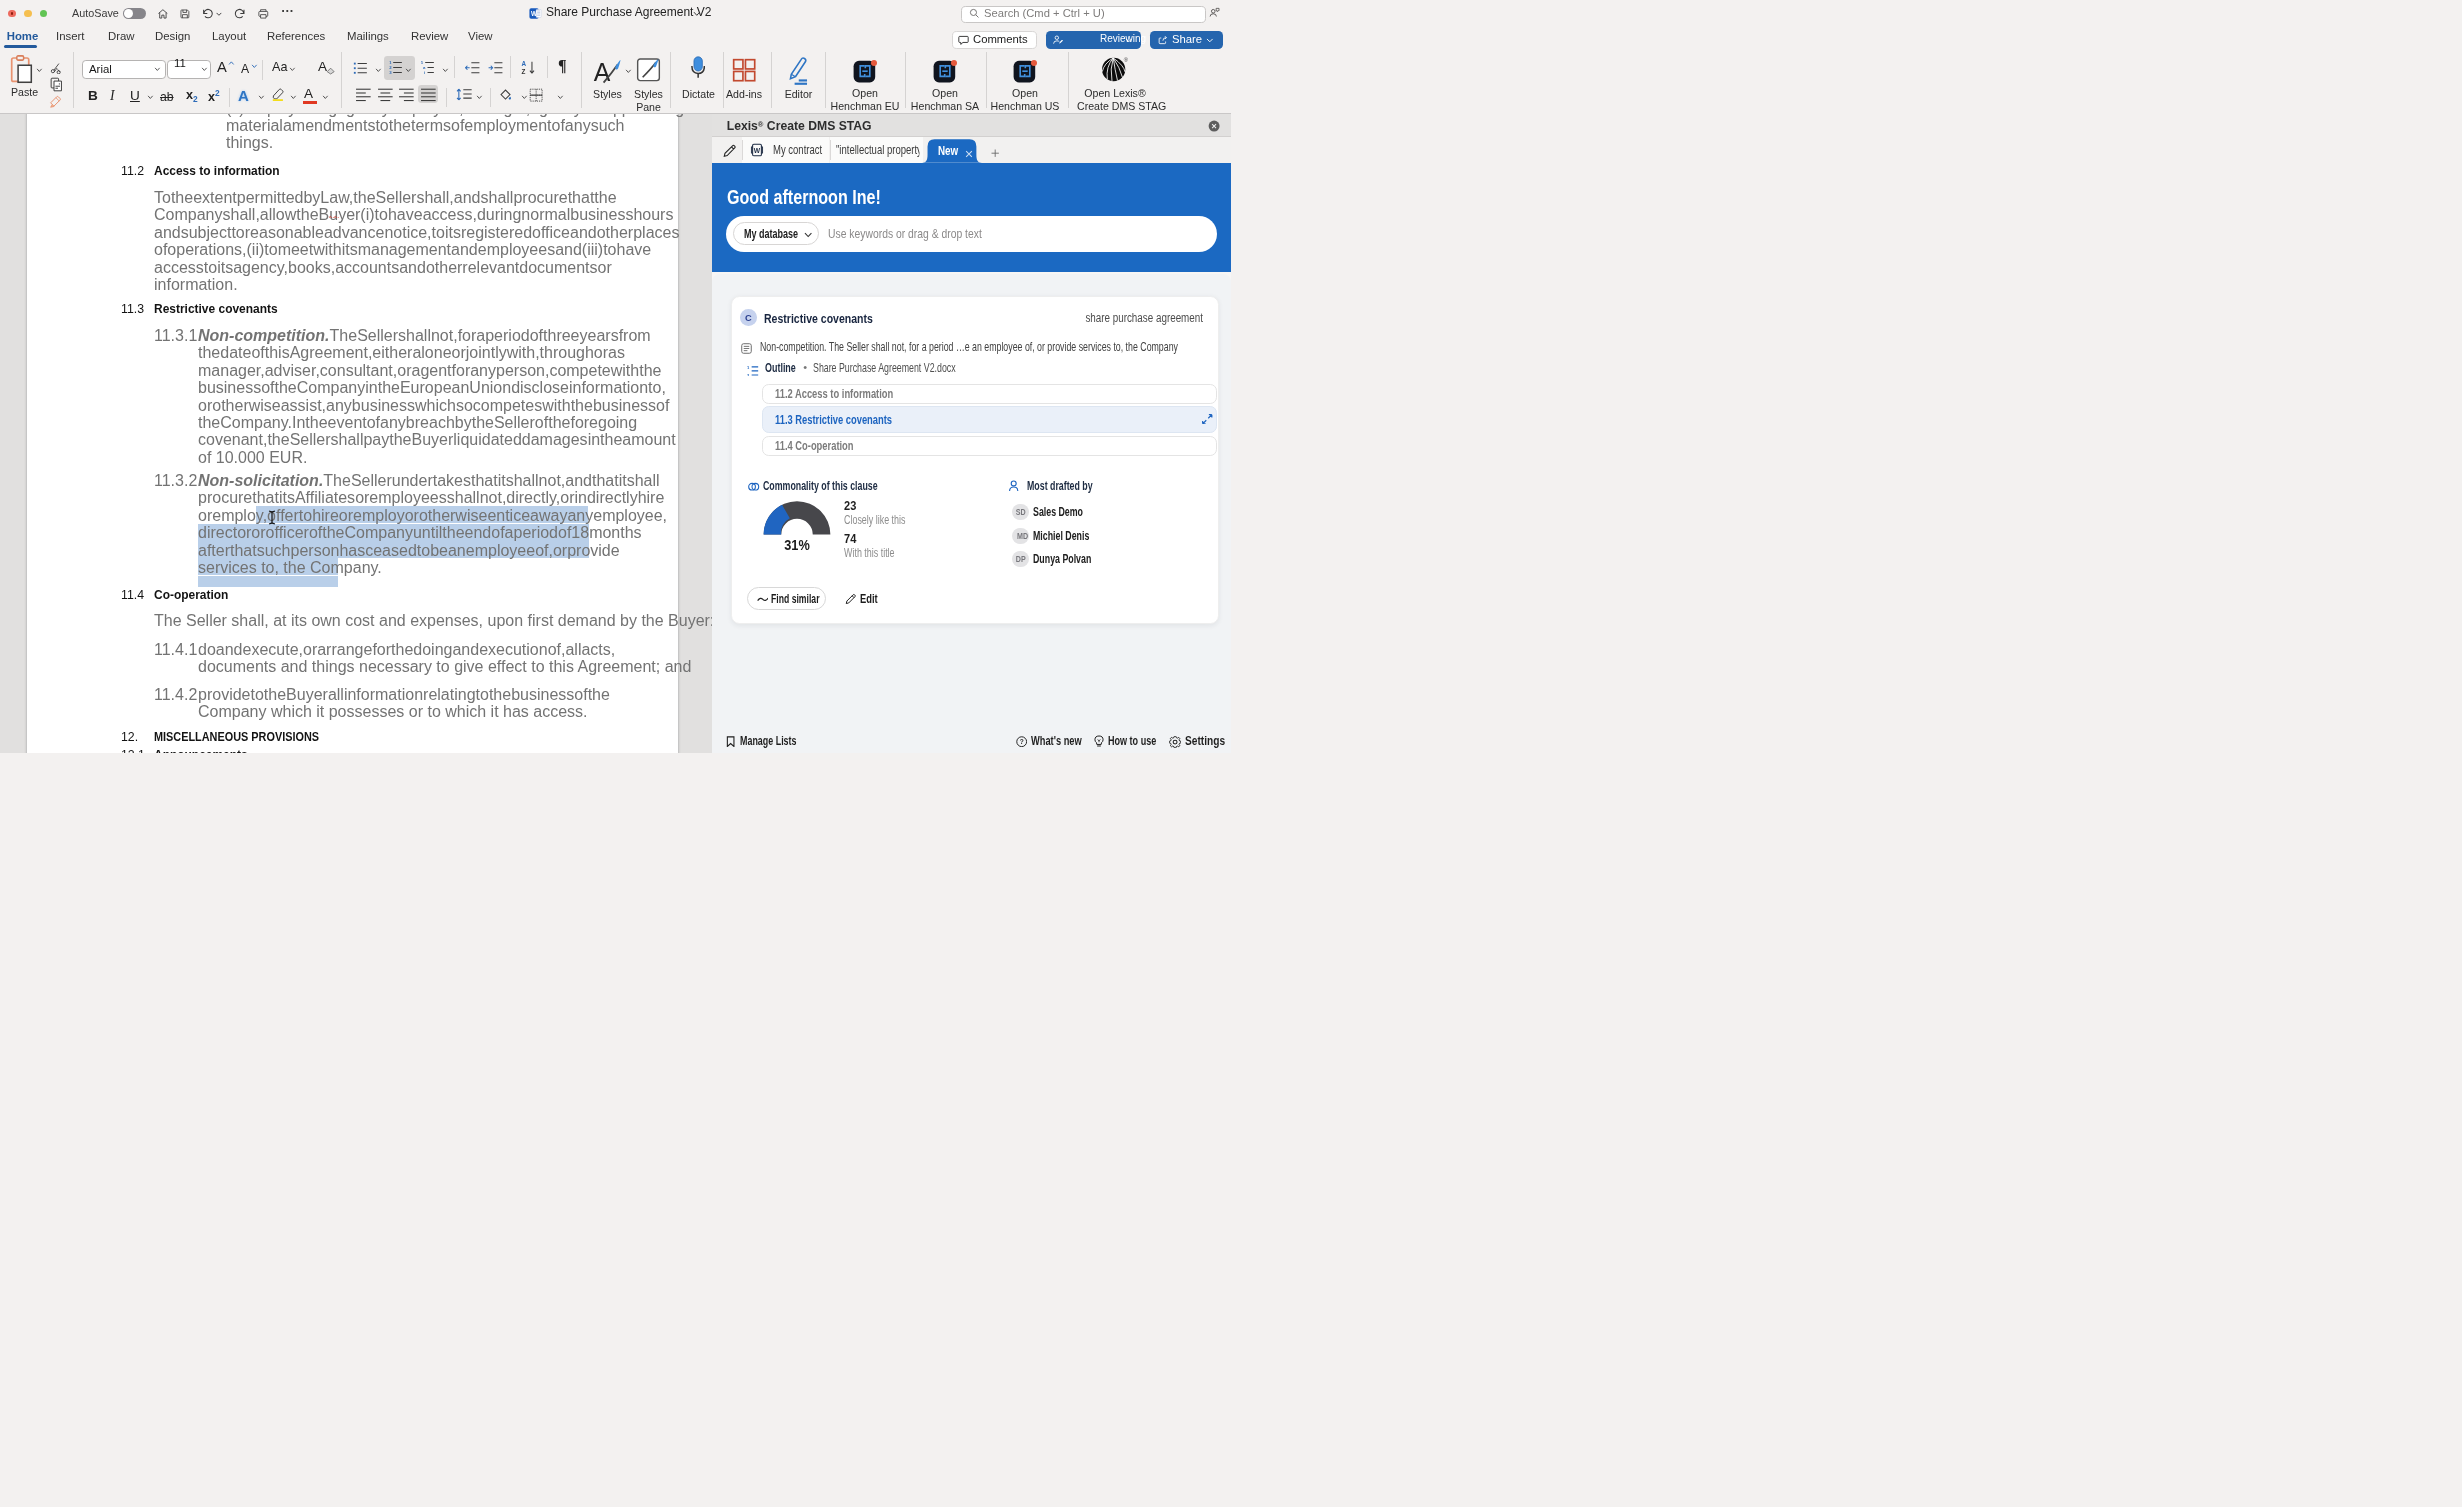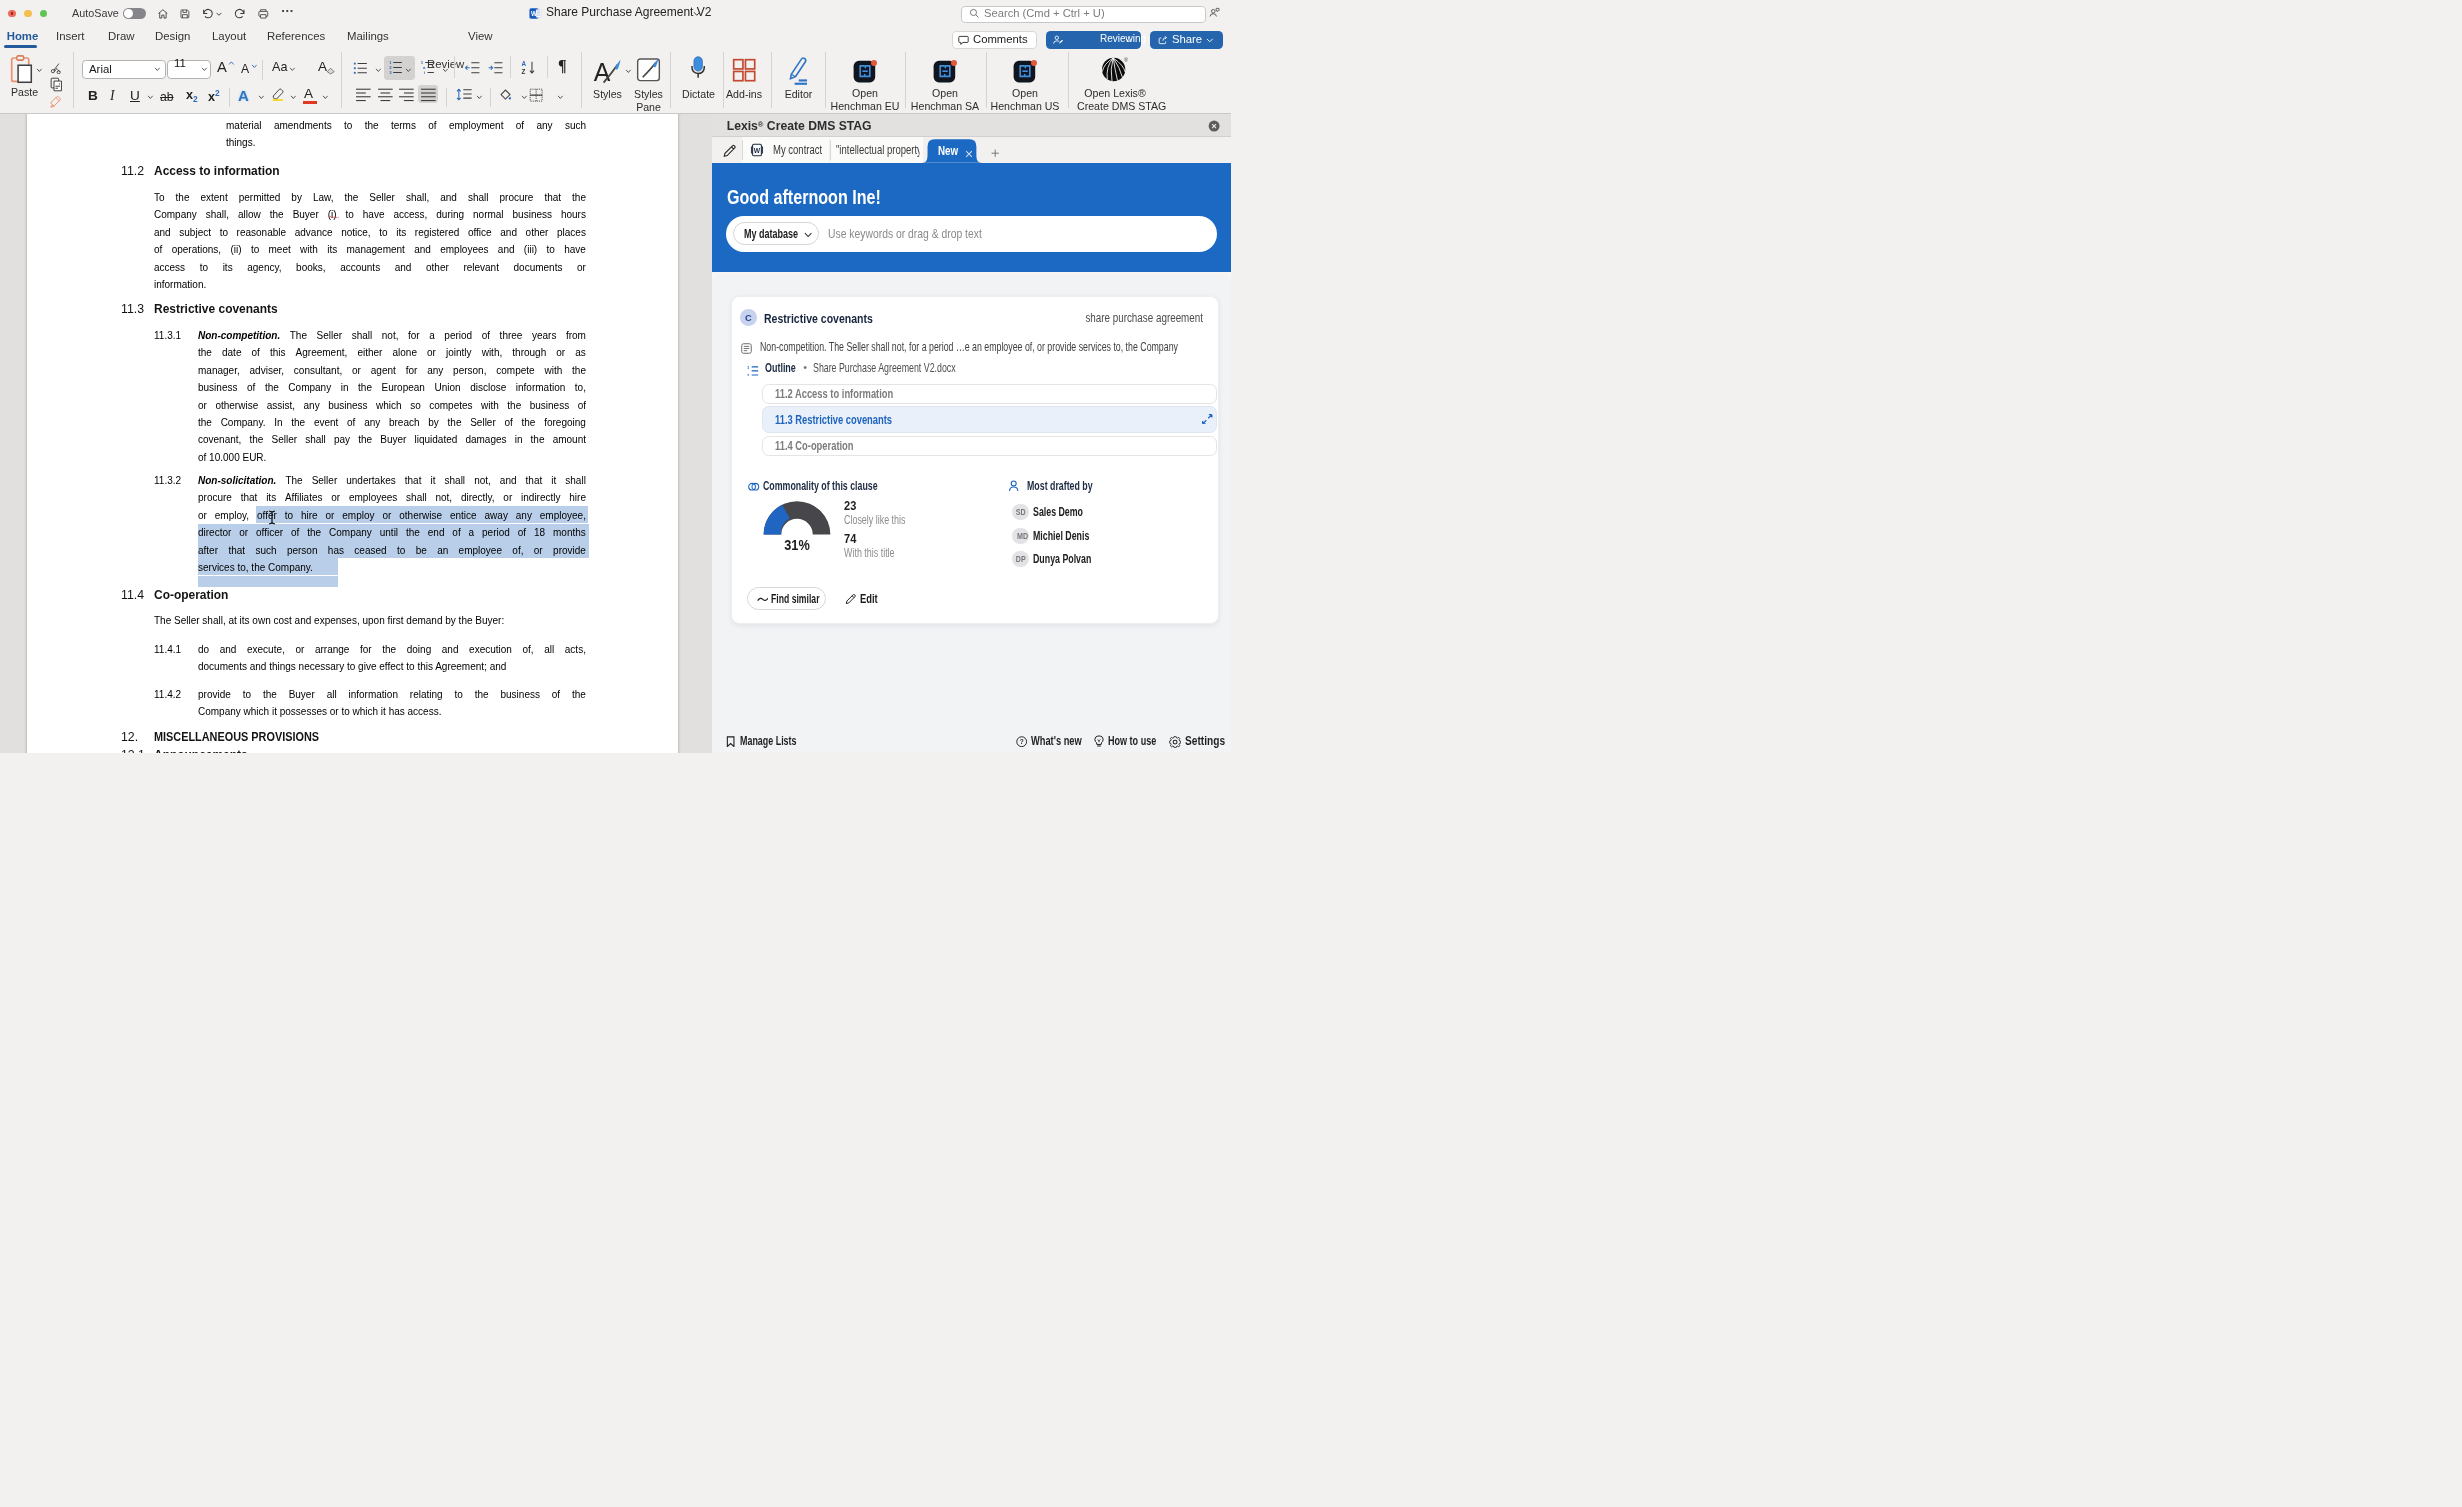--- a/index.html
+++ b/index.html
@@ -7,21 +7,21 @@
 svg{display:block}
 #titlebar{position:absolute;left:0;top:0;width:1231px;height:23.5px;}
 .tl{position:absolute;top:9.8px;width:7.4px;height:7.4px;border-radius:50%}
 #tabrow{position:absolute;left:0;top:23.5px;width:1231px;height:24.4px;font-size:11.4px;color:#333}
 .rtab{position:absolute;top:0;height:24.4px;line-height:24.4px}
 #toolbar{position:absolute;left:0;top:48px;width:1231px;height:66px;border-bottom:0.8px solid #c9c7c7}
 .vdiv{position:absolute;top:4.2px;height:56px;width:0.8px;background:#d5d3d2}
 .lbl{position:absolute;font-size:10.6px;color:#2c2c2c;text-align:center;white-space:nowrap;line-height:12.6px}
 #docarea{position:absolute;left:0;top:114px;width:712px;height:639px;background:#e1e0df;overflow:hidden}
 #page{position:absolute;left:26px;top:-34px;width:653px;height:757px;background:#fff;border-left:0.8px solid #c6c6c6;border-right:0.8px solid #c6c6c6;box-shadow:0 0 2.5px rgba(0,0,0,.12)}
-.para{position:absolute;font-size:10px;line-height:17.4px;color:#000000}
+.para{position:absolute;font-size:16px;line-height:17.4px;color:#737373}
 .lj{display:flex;justify-content:space-between;height:17.4px;white-space:nowrap}
 .ll{height:17.4px;white-space:nowrap}
 .bi{font-weight:bold;font-style:italic}
 .hd{position:absolute;font-size:12.3px;line-height:17.4px;color:#131313;white-space:nowrap}
 .ht{display:inline-block;font-size:13px;font-weight:bold;transform:scaleX(.92);transform-origin:0 50%}
 .selr{position:absolute;background:#b9cfe9}
 #sidebar{position:absolute;left:712px;top:114px;width:519px;height:639px;background:#f7f6f5}
 #sbtitle{position:absolute;left:0;top:0;width:519px;height:23px;background:#e2e1e0;border-bottom:0.8px solid #d2d0cf}
 #sbtabs{position:absolute;left:0;top:23px;width:519px;height:26px;background:#f2f1f0}
 .sbdiv{position:absolute;top:3.4px;height:19.3px;width:0.8px;background:#dbd9d8}
@@ -80,21 +80,21 @@
     </svg>
   </div>
 <div id="tabrow">
     <div class="rtab" style="left:6.7px;color:#235a9c;font-weight:bold">Home</div>
     <div class="rtab" style="left:56px;">Insert</div>
     <div class="rtab" style="left:108px;">Draw</div>
     <div class="rtab" style="left:155px;">Design</div>
     <div class="rtab" style="left:212px;">Layout</div>
     <div class="rtab" style="left:267px;">References</div>
     <div class="rtab" style="left:347px;">Mailings</div>
-    <div class="rtab" style="left:427px;margin-top:28px;">Review</div>
+    <div class="rtab" style="left:411px;">Review</div>
     <div class="rtab" style="left:468px;">View</div>
     <div class="abs" style="left:4.2px;top:21.4px;width:33px;height:2.7px;border-radius:1.7px;background:#235a9c"></div>
     <div class="abs" style="left:952px;top:7.1px;width:85px;height:18.5px;background:#fff;border:0.8px solid #d8d6d5;border-radius:4.6px"></div>
     <svg class="abs" style="left:958px;top:11.4px" width="11" height="10.5" viewBox="0 0 20 19">
       <path d="M3 2.5 H17 Q18.5 2.5 18.5 4 V12 Q18.5 13.5 17 13.5 H9 L5 17 V13.5 H3 Q1.5 13.5 1.5 12 V4 Q1.5 2.5 3 2.5 Z" fill="none" stroke="#222" stroke-width="1.6"></path>
     </svg>
     <div class="abs" style="left:973px;top:9.3px;font-size:11.3px;color:#1b1b1b">Comments</div>
     <div class="abs" style="left:1046px;top:7.1px;width:95px;height:18.5px;background:#2565ae;border-radius:4.6px"></div>
     <svg class="abs" style="left:1052px;top:10.5px" width="11.8" height="11.8" viewBox="0 0 22 22">
       <circle cx="9" cy="7" r="3.2" fill="none" stroke="#fff" stroke-width="1.6"></circle>

